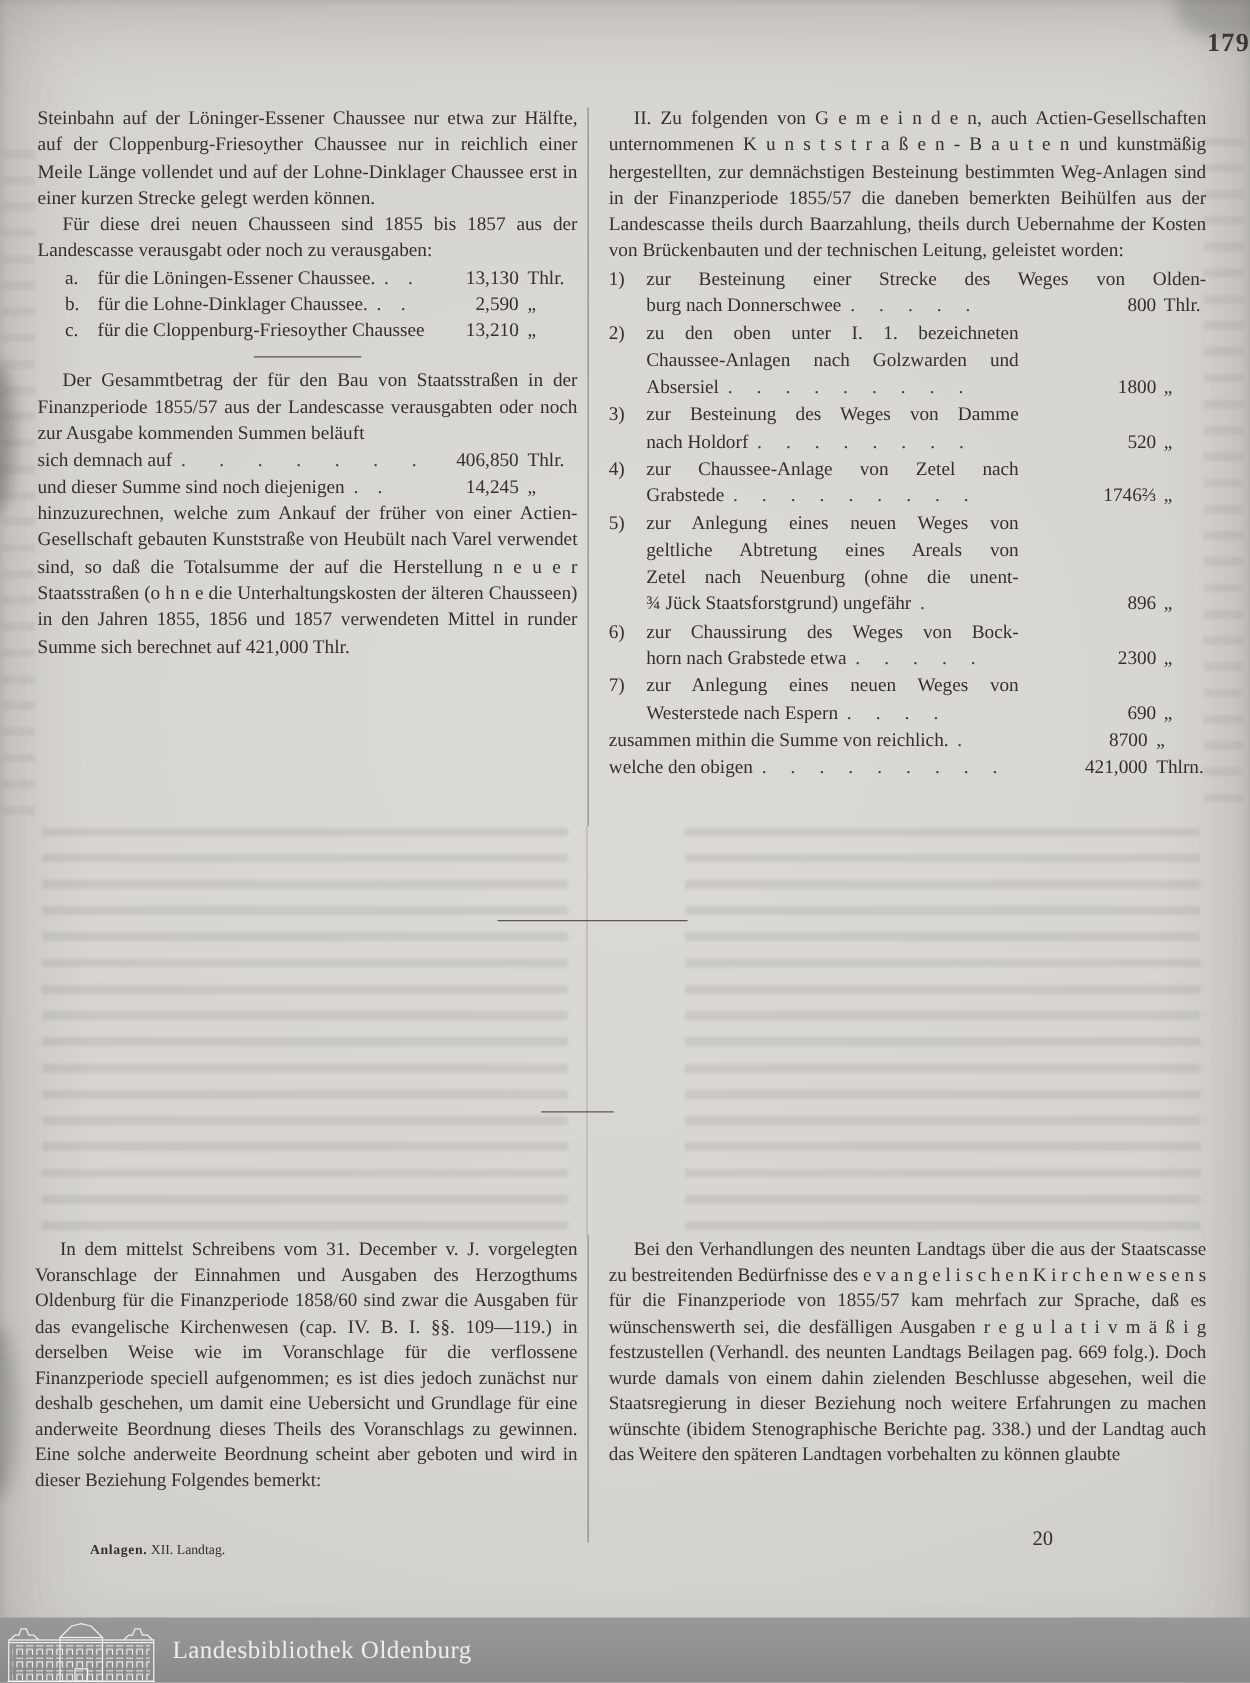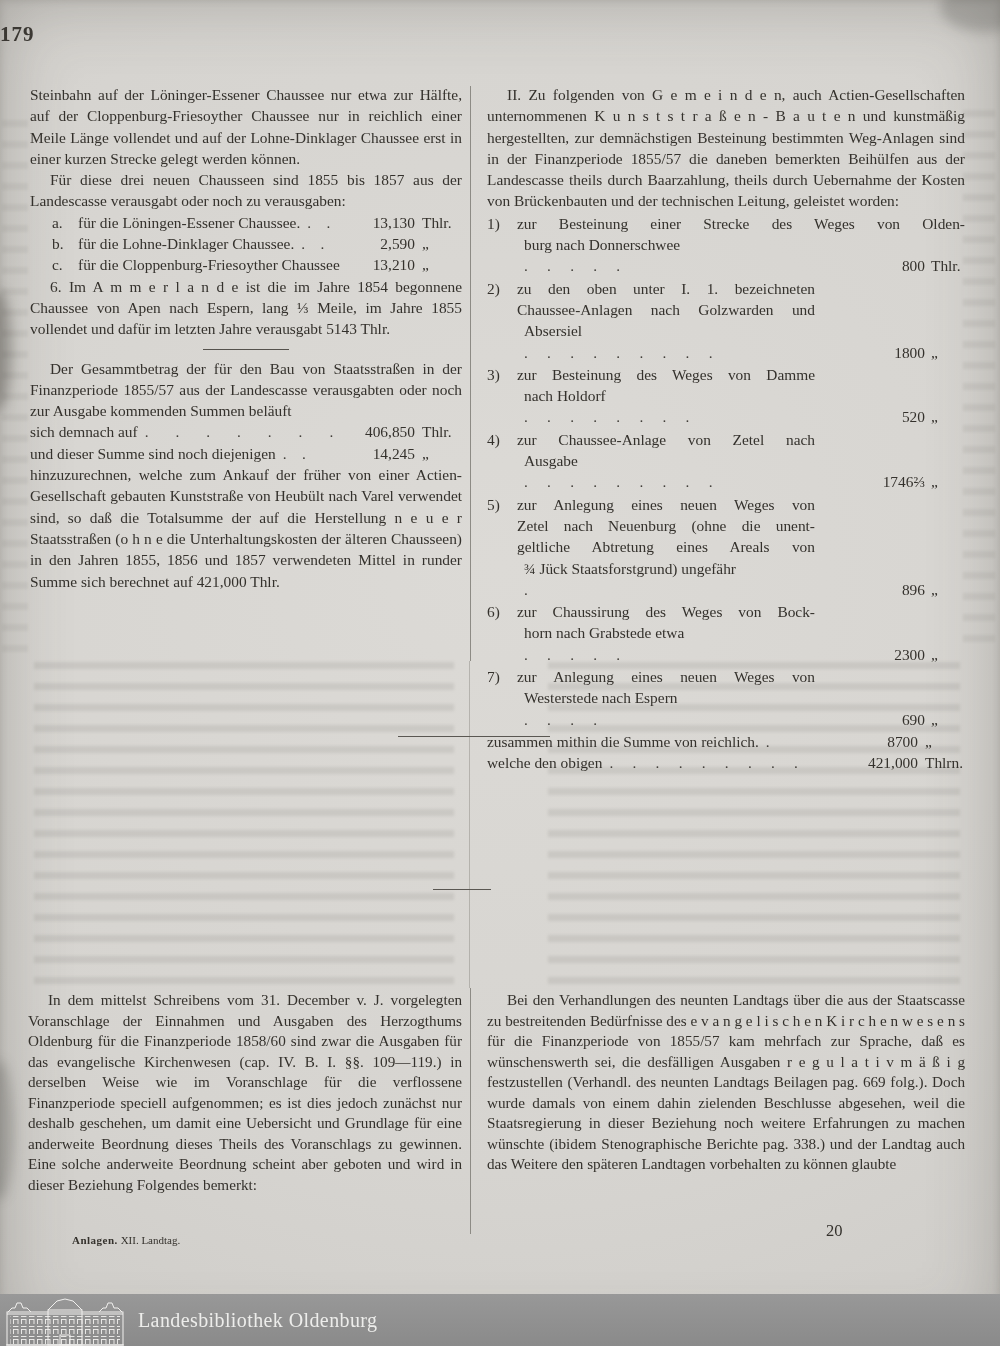--- a/index.html
+++ b/index.html
@@ -19,21 +19,21 @@
   
   .bleed{
     position:absolute;
     background:repeating-linear-gradient(180deg,
       rgba(98,95,89,.13) 0 7px, rgba(98,95,89,0) 7px 21px);
     filter:blur(1.4px);
     pointer-events:none;
   }
   .smudge{position:absolute;border-radius:50%;filter:blur(6px);pointer-events:none;}
 
-  .pagenum{position:absolute;top:22px;left:0;width:1000px;text-align:left;
+  .pagenum{position:absolute;top:22px;left:0;width:1000px;text-align:right;
     font-size:21px;font-weight:bold;letter-spacing:1px;color:#3b3833;}
 
   .vdiv{position:absolute;width:1px;background:#8d8b85;}
   .vdiv-top{left:470px;top:86px;height:575px;}
   .vdiv-mid{left:469px;top:661px;height:327px;background:rgba(125,122,115,.40);}
   .vdiv-bot{left:470px;top:988px;height:246px;}
 
   .col{position:absolute;font-size:15.4px;line-height:21.3px;text-align:justify;}
   .col.tl{left:30px;top:84px;width:432px;}
   .col.tr{left:487px;top:84px;width:478px;}
@@ -49,21 +49,21 @@
   .rtext{flex:none;white-space:nowrap;}
   .ldots{flex:1;min-width:0;overflow:hidden;white-space:pre;margin-left:7px;color:#413e39;}
   .ramt{flex:none;width:62px;text-align:right;}
   .runit{flex:none;width:40px;padding-left:7px;white-space:nowrap;}
 
   
   .itm{position:relative;padding-left:30px;margin:1px 0;}
   .inum{position:absolute;left:0;top:0;}
   .iline{text-align:justify;text-align-last:justify;padding-right:150px;}
   .iline.full{padding-right:0;}
-  .ilast{display:flex;align-items:baseline;padding-right:56px;flex-direction:column;}
+  .ilast{display:flex;align-items:baseline;padding-right:56px;}
   .ilast .ltxt{flex:none;white-space:nowrap;}
   .iamt{position:absolute;right:40px;bottom:0;width:80px;text-align:right;}
   .iunit{position:absolute;left:calc(100% - 34px);bottom:0;white-space:nowrap;}
 
   .hr-small{width:86px;height:1px;background:#55524d;margin:9px auto 8px auto;}
   .hr-mid{position:absolute;left:398px;top:736px;width:152px;height:1px;background:#5a5752;}
   .hr-anlage{position:absolute;left:433px;top:889px;width:58px;height:1px;background:#5a5752;}
 
   .anlage{position:absolute;top:788px;left:0;width:1000px;margin:0;text-align:center;
     font-family:"DejaVu Serif", serif;font-weight:bold;font-size:49px;color:#2f2c27;}
@@ -121,21 +121,20 @@
           <span class="runit">„</span>
         </div>
         <div class="row">
           <span class="rlabel">c.</span>
           <span class="rtext">für die Cloppenburg-Friesoyther Chaussee</span>
           <span class="ldots"></span>
           <span class="ramt">13,210</span>
           <span class="runit">„</span>
         </div>
       </div>
-    <p class="p ind">6.  Im  A m m e r l a n d e  ist die im Jahre 1854 begonnene Chaussee von Apen nach Espern, lang ⅓ Meile, im Jahre 1855 vollendet und dafür im letzten Jahre verausgabt 5143 Thlr.</p>
     <div class="hr-small"></div>
     <p class="p ind">Der Gesammtbetrag der für den Bau von Staatsstraßen in der Finanzperiode 1855/57 aus der Landescasse verausgabten oder noch zur Ausgabe kommenden Summen beläuft</p>
     <div id="tl-sums">
         <div class="row nolab">
           <span class="rtext">sich demnach auf</span>
           <span class="ldots">.       .       .       .       .       .       .       .</span>
           <span class="ramt">406,850</span>
           <span class="runit">Thlr.</span>
         </div>
         <div class="row nolab">
@@ -179,31 +178,31 @@
             <span class="ltxt">nach Holdorf</span>
             <span class="ldots">.     .     .     .     .     .     .     .</span>
           </div>
           <span class="iamt">520</span>
           <span class="iunit">„</span>
         </div>
         <div class="itm">
           <span class="inum">4)</span>
           <div class="iline">zur Chaussee-Anlage von Zetel nach</div>
           <div class="ilast">
-            <span class="ltxt">Ausgabe</span>
+            <span class="ltxt">Grabstede</span>
             <span class="ldots">.     .     .     .     .     .     .     .     .</span>
           </div>
           <span class="iamt">1746⅔</span>
           <span class="iunit">„</span>
         </div>
         <div class="itm">
           <span class="inum">5)</span>
           <div class="iline">zur Anlegung eines neuen Weges von</div>
+          <div class="iline">geltliche Abtretung eines Areals von</div>
           <div class="iline">Zetel nach Neuenburg (ohne die unent-</div>
-          <div class="iline">geltliche Abtretung eines Areals von</div>
           <div class="ilast">
             <span class="ltxt">¾ Jück Staatsforstgrund) ungefähr</span>
             <span class="ldots">.</span>
           </div>
           <span class="iamt">896</span>
           <span class="iunit">„</span>
         </div>
         <div class="itm">
           <span class="inum">6)</span>
           <div class="iline">zur Chaussirung des Weges von Bock-</div>

